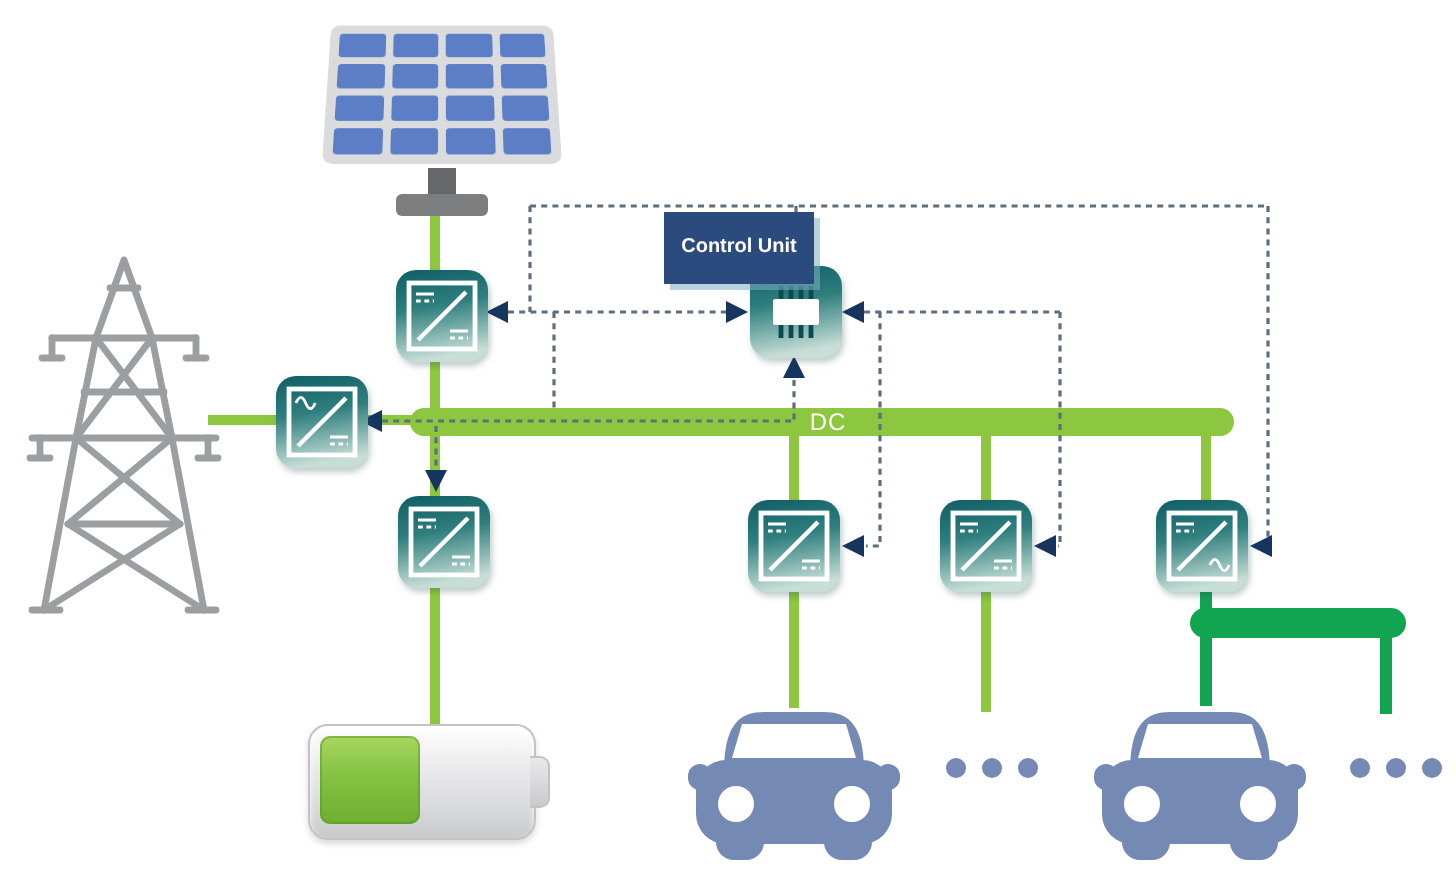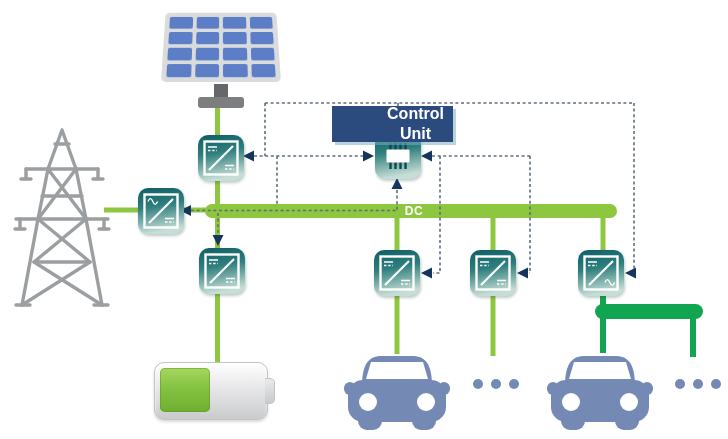--- a/index.html
+++ b/index.html
@@ -4,27 +4,26 @@
 <style>
   html,body{margin:0;padding:0;background:#fff;}
   #canvas{
     position:relative;width:728px;height:439px;background:#ffffff;
     font-family:"Liberation Sans",sans-serif;overflow:hidden;
   }
   .abs{position:absolute;}
   
   #control-unit{
     left:332px;top:106px;width:75px;height:36px;background:#2b4a7d;
-    color:#ffffff;font-weight:bold;font-size:16px;line-height:1.25;
+    color:#ffffff;font-weight:bold;font-size:10px;line-height:1.25;
     display:flex;align-items:center;justify-content:center;text-align:center;
     box-shadow:3px 3px 0 rgba(125,175,195,.55);
-    padding-left:46px;
   }
   
-  .bus-label{color:#fff;font-weight:bold;font-size:12px;letter-spacing:.5px;
+  .bus-label{color:#fff;font-weight:normal;font-size:12px;letter-spacing:.5px;
     display:flex;align-items:center;justify-content:center;}
   #dc-label{left:398px;top:203px;width:32px;height:15px;}
   #ac-label{left:631px;top:304px;width:36px;height:15px;margin-top:12px;}
   
   .conv{width:48px;height:48px;filter:drop-shadow(1px 2px 1.5px rgba(40,80,80,.30));}
   
   #solar{left:152px;top:4px;width:138px;height:104px;}
   #panel-grid{
     width:120px;height:78px;margin:0 auto;background:#d9dbdd;border-radius:5px;
     transform:perspective(260px) rotateX(16deg);transform-origin:50% 100%;

